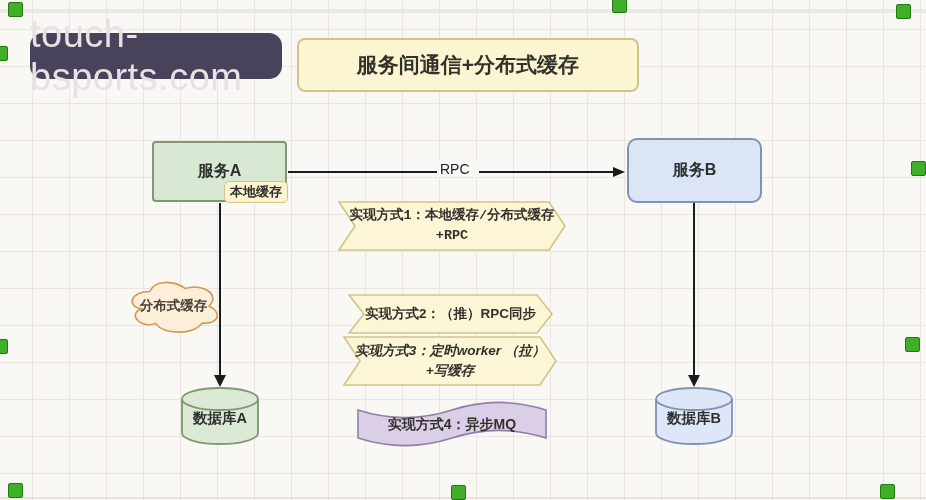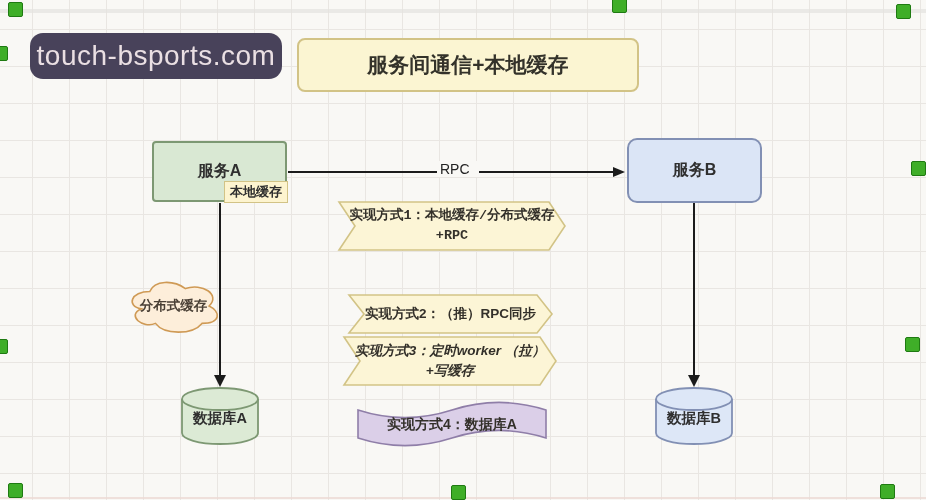--- a/index.html
+++ b/index.html
@@ -14,34 +14,34 @@
     background-position:-5px -8px;
   }
   .top-band{position:absolute;left:0;right:0;top:9px;height:4px;background:#e4e2df;opacity:.7;}
   .bottom-band{position:absolute;left:0;right:0;bottom:1px;height:2px;background:#ecd9d4;opacity:.8;}
 
   .abs{position:absolute;box-sizing:border-box;}
 
   .watermark{
     left:30px;top:33px;width:252px;height:46px;border-radius:13px;
     background:#48425a;color:#eadfe3;display:flex;align-items:center;justify-content:center;
-    font-size:28px;letter-spacing:.5px;
+    font-size:38px;letter-spacing:.5px;
   }
   .title-box{
     left:297px;top:38px;width:342px;height:54px;border-radius:8px;
     background:#fbf5d2;border:2px solid #d2c386;
     display:flex;align-items:center;justify-content:center;
     font-size:21px;font-weight:700;color:#33322a;
   }
   .node{display:flex;align-items:center;justify-content:center;font-weight:700;color:#2f2f2f;}
   .service-a{left:152px;top:141px;width:135px;height:61px;border-radius:4px;
     background:#d9e8d3;border:2px solid #7d9873;font-size:16px;}
   .service-b{left:627px;top:138px;width:135px;height:65px;border-radius:10px;
     background:#dbe5f6;border:2px solid #8290b4;font-size:16px;}
-  .local-cache{left:224px;top:181px;width:64px;height:22px;border-radius:0;
+  .local-cache{left:224px;top:181px;width:64px;height:22px;border-radius:5px;
     background:#fdf4cf;border:1.5px solid #d2c386;font-size:13px;z-index:4;}
 
   .hline{height:2px;background:#1b1b1b;}
   .vline{width:2px;background:#1b1b1b;}
   .arrow-right{width:0;height:0;border-top:5.5px solid transparent;border-bottom:5.5px solid transparent;border-left:12px solid #1b1b1b;}
   .arrow-down{width:0;height:0;border-left:6px solid transparent;border-right:6px solid transparent;border-top:12px solid #1b1b1b;}
   .edge-label{font-size:14px;color:#222;background:#f9f8f5;padding:0 3px;z-index:3;font-weight:400;}
 
   .banner{z-index:2;}
   .banner svg{position:absolute;left:0;top:0;overflow:visible;}
@@ -78,21 +78,21 @@
 
 <div class="canvas">
   <div class="top-band"></div>
   <div class="bottom-band"></div>
 
   <div class="abs watermark">
     <span>touch-bsports.com</span>
   </div>
 
   <div class="abs title-box">
-    <span>服务间通信+本地缓存</span>
+    <span>服务间通信+分布式缓存</span>
   </div>
 
   <div class="abs hline" style="left:288px;top:171px;width:328px;"></div>
   <div class="abs arrow-right" style="left:613px;top:166.5px;"></div>
   <div class="abs edge-label" style="left:437px;top:161px;width:42px;text-align:left;">RPC</div>
 
   <div class="abs vline" style="left:219px;top:203px;height:176px;"></div>
   <div class="abs arrow-down" style="left:214px;top:375px;"></div>
 
   <div class="abs vline" style="left:693px;top:203px;height:176px;"></div>
@@ -161,21 +161,21 @@
       <div class="l1">实现方式3：定时worker （拉）</div>
       <div class="l2">+写缓存</div>
     </div>
   </div>
 
   <div class="abs banner tape" style="left:358px;top:400px;width:188px;height:48px;">
     <svg width="188" height="48" viewBox="0 0 188 48">
       <path class="tape-purple" d="M0 10 C31 20 63 20 94 10 C125 0 157 0 188 10 L188 38 C157 28 125 28 94 38 C63 48 31 48 0 38 Z"></path>
     </svg>
     <div class="banner-text">
-      <div class="l1">实现方式4：数据库A</div>
+      <div class="l1">实现方式4：异步MQ</div>
     </div>
   </div>
 
   <div class="abs marker" style="left:8px;top:2px;"></div>
   <div class="abs marker" style="left:612px;top:-2px;"></div>
   <div class="abs marker" style="left:896px;top:4px;"></div>
   <div class="abs marker" style="left:-7px;top:46px;"></div>
   <div class="abs marker" style="left:911px;top:161px;"></div>
   <div class="abs marker" style="left:-7px;top:339px;"></div>
   <div class="abs marker" style="left:905px;top:337px;"></div>

